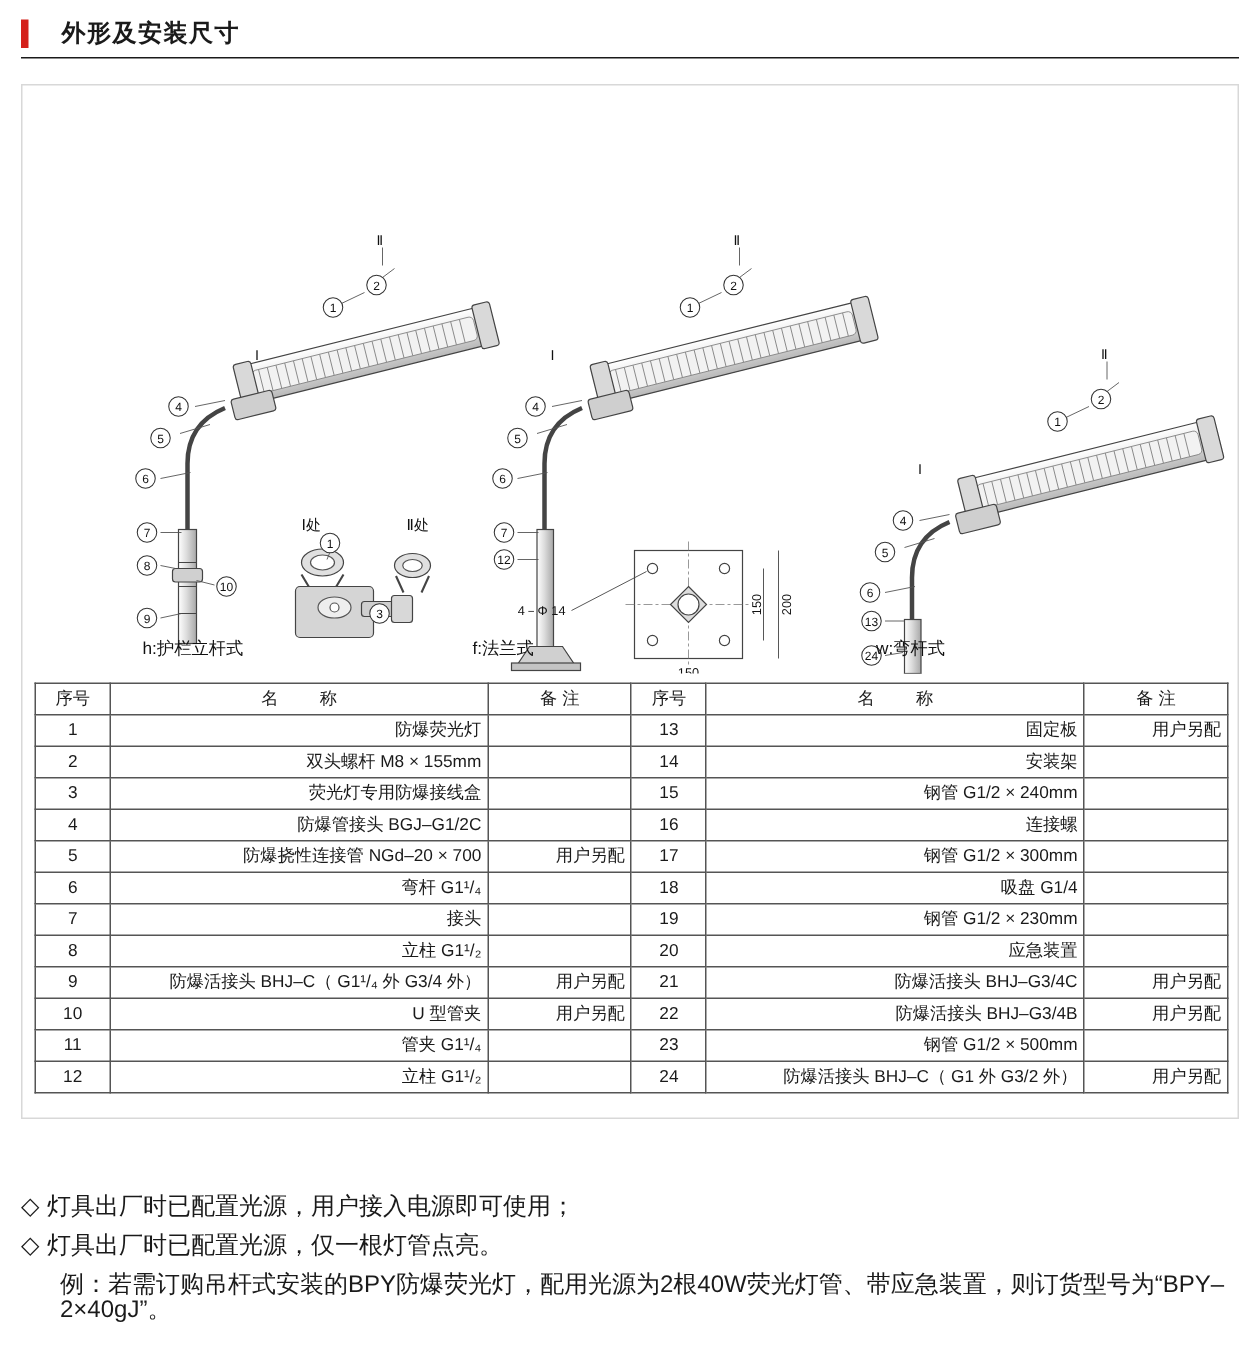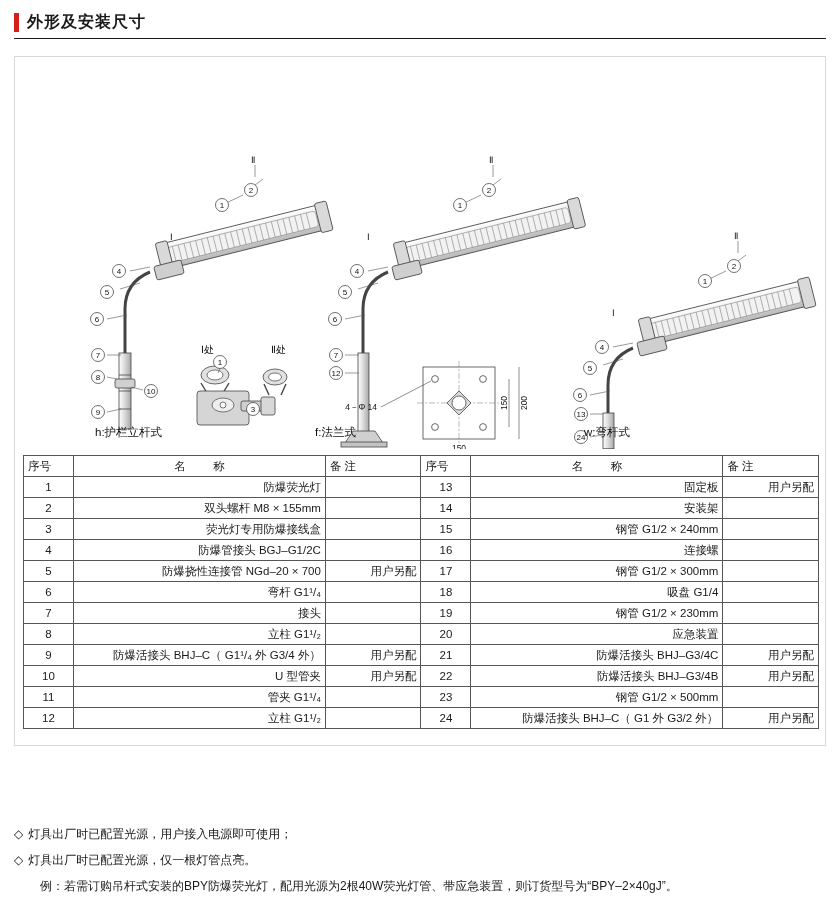--- a/index.html
+++ b/index.html
@@ -8,21 +8,21 @@
     width: 840px; height: 911px;
     background: #ffffff;
     font-family: "Liberation Sans", sans-serif;
     color: #1a1a1a;
   }
   .page { position: relative; width: 840px; height: 911px; overflow: hidden; }
 
   
   .section-head {
     display: flex; align-items: center;
-    gap: 8px;
+    gap: 22px;
     padding-bottom: 5px;
     border-bottom: 1.5px solid #1a1a1a;
   }
   .section-head .bar {
     width: 5px; height: 19px; background: #d4201a;
   }
   .section-head .title {
     font-size: 16px; font-weight: bold; letter-spacing: 1px;
   }
   #head1 { position: absolute; left: 14px; top: 12px; width: 812px; }
@@ -54,30 +54,30 @@
     font-size: 11.5px;
   }
   table.parts th, table.parts td {
     border: 1px solid #555;
     padding: 2px 4px;
     height: 21px;
     line-height: 15px;
   }
   table.parts th {
     font-weight: normal;
-    text-align: left;
+    text-align: center;
     background: #fff;
   }
   .c-no   { width: 46px;  text-align: center; }
   .c-name { width: 232px; text-align: right; padding-left: 12px !important; }
   .c-rem  { width: 88px;  text-align: right; }
   .hdr-name { text-align: center !important; letter-spacing: 8px; }
 
   
-  .notes { position: absolute; left: 14px; top: 826px; width: 812px; font-size: 12px; }
+  .notes { position: absolute; left: 14px; top: 796px; width: 812px; font-size: 16px; }
   .notes .line { margin-bottom: 9px; line-height: 17px; }
   .notes .line .dia { margin-right: 5px; }
   .notes .example { margin-left: 26px; line-height: 17px; }
 </style>
 </head>
 <body>
 
 <div class="page">
 
   <div class="section-head" id="head1">

